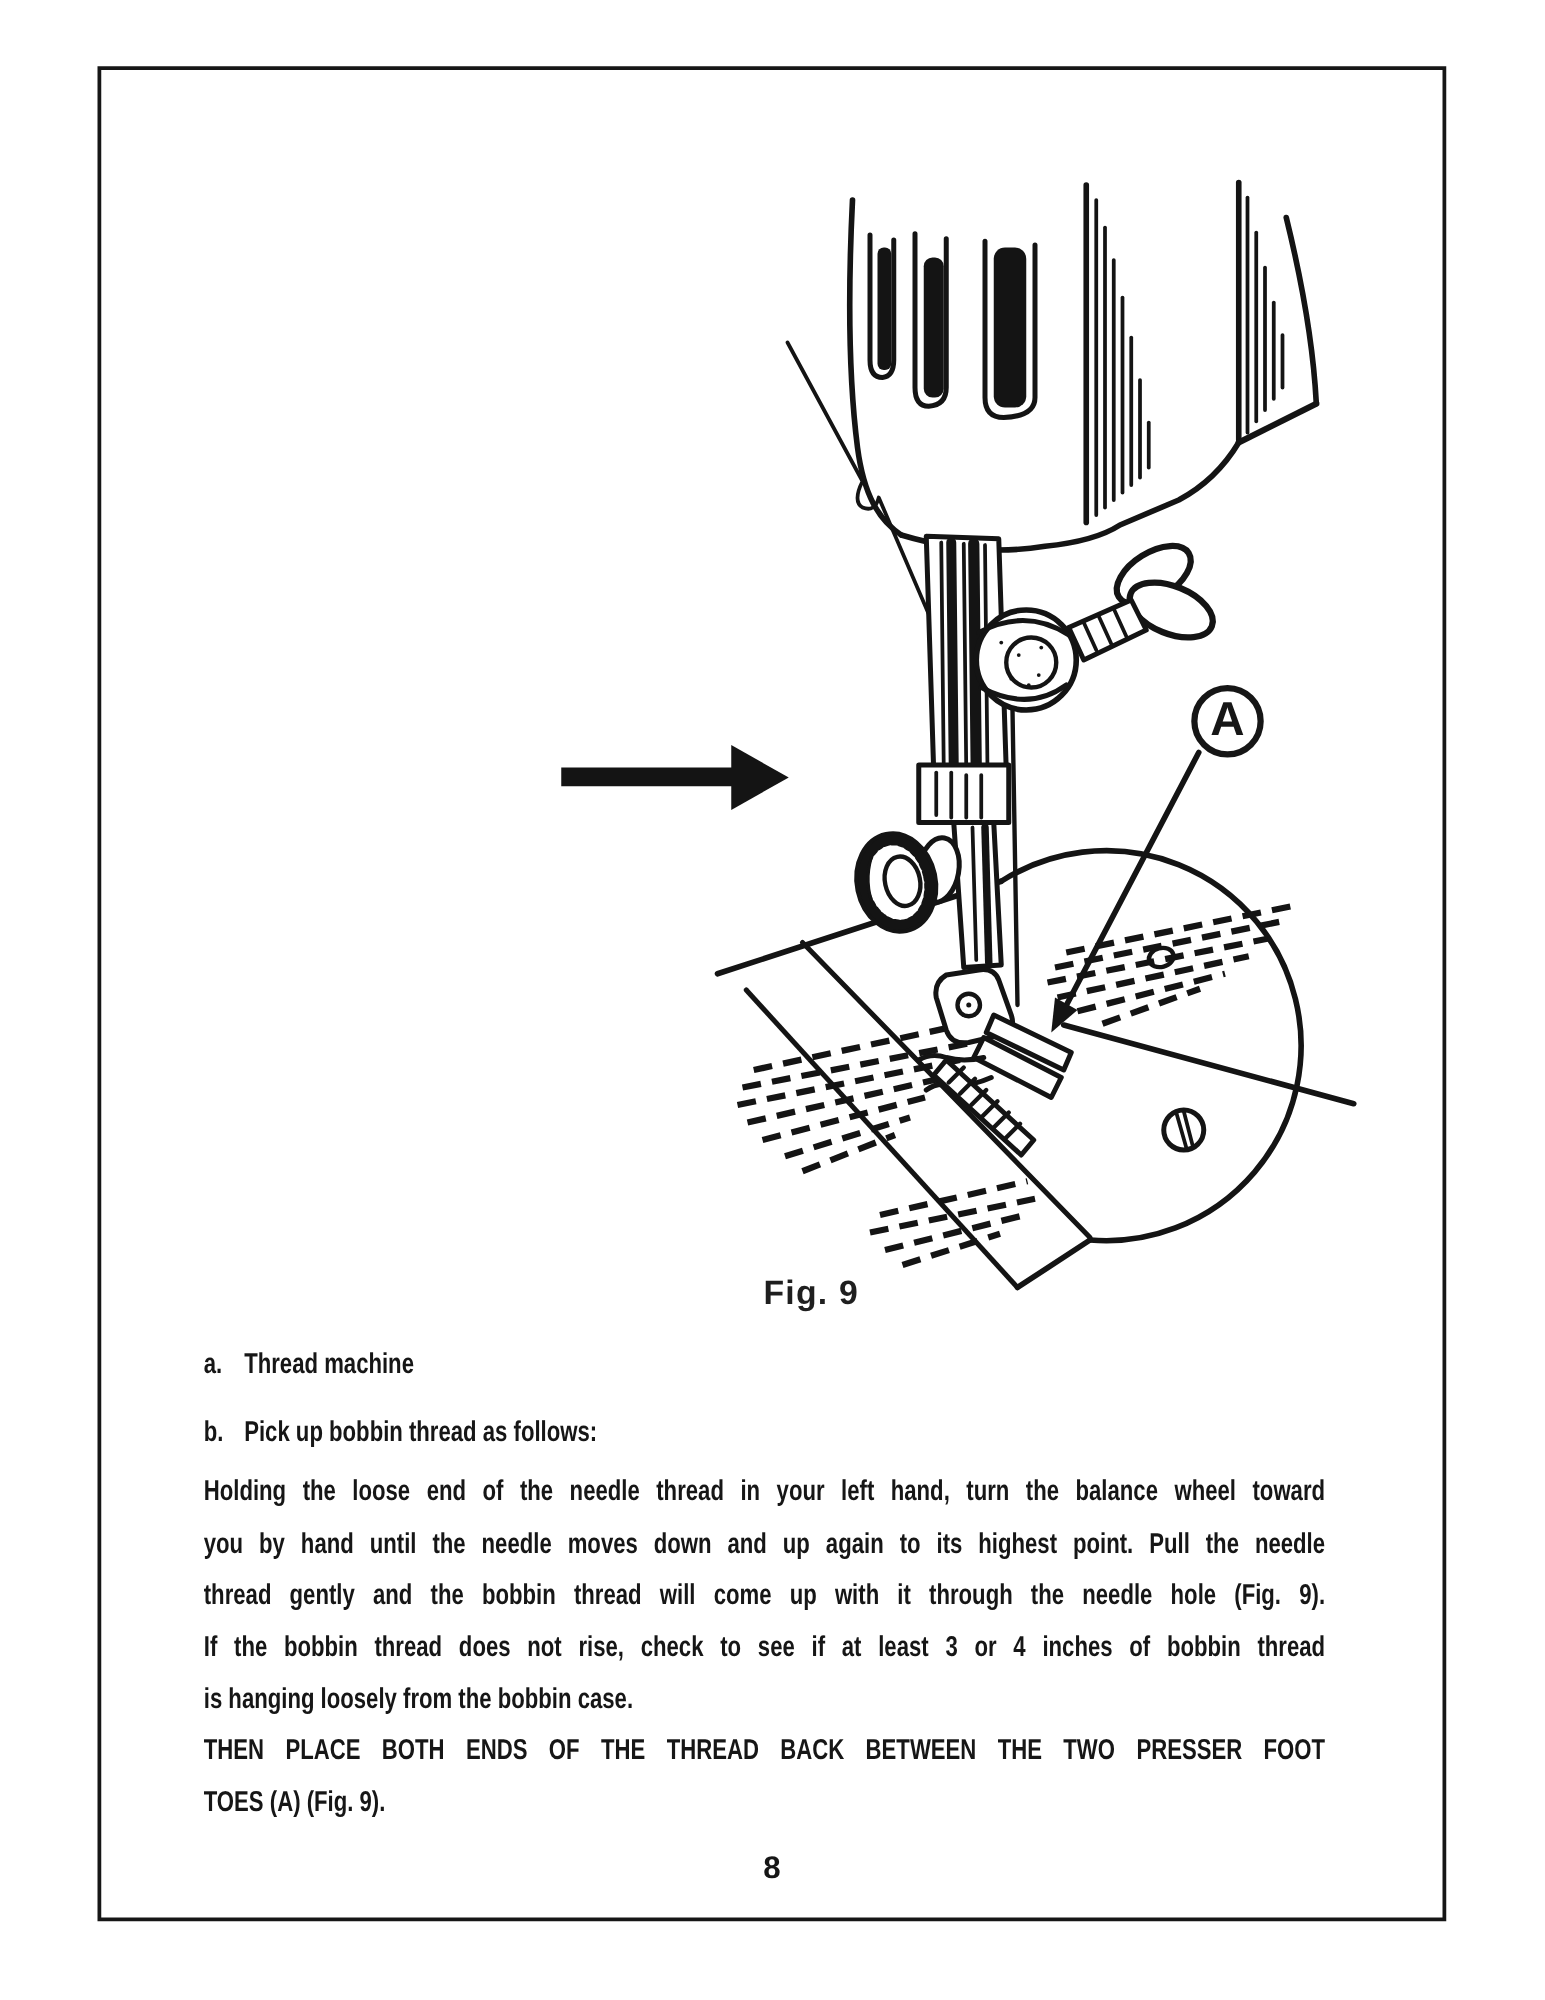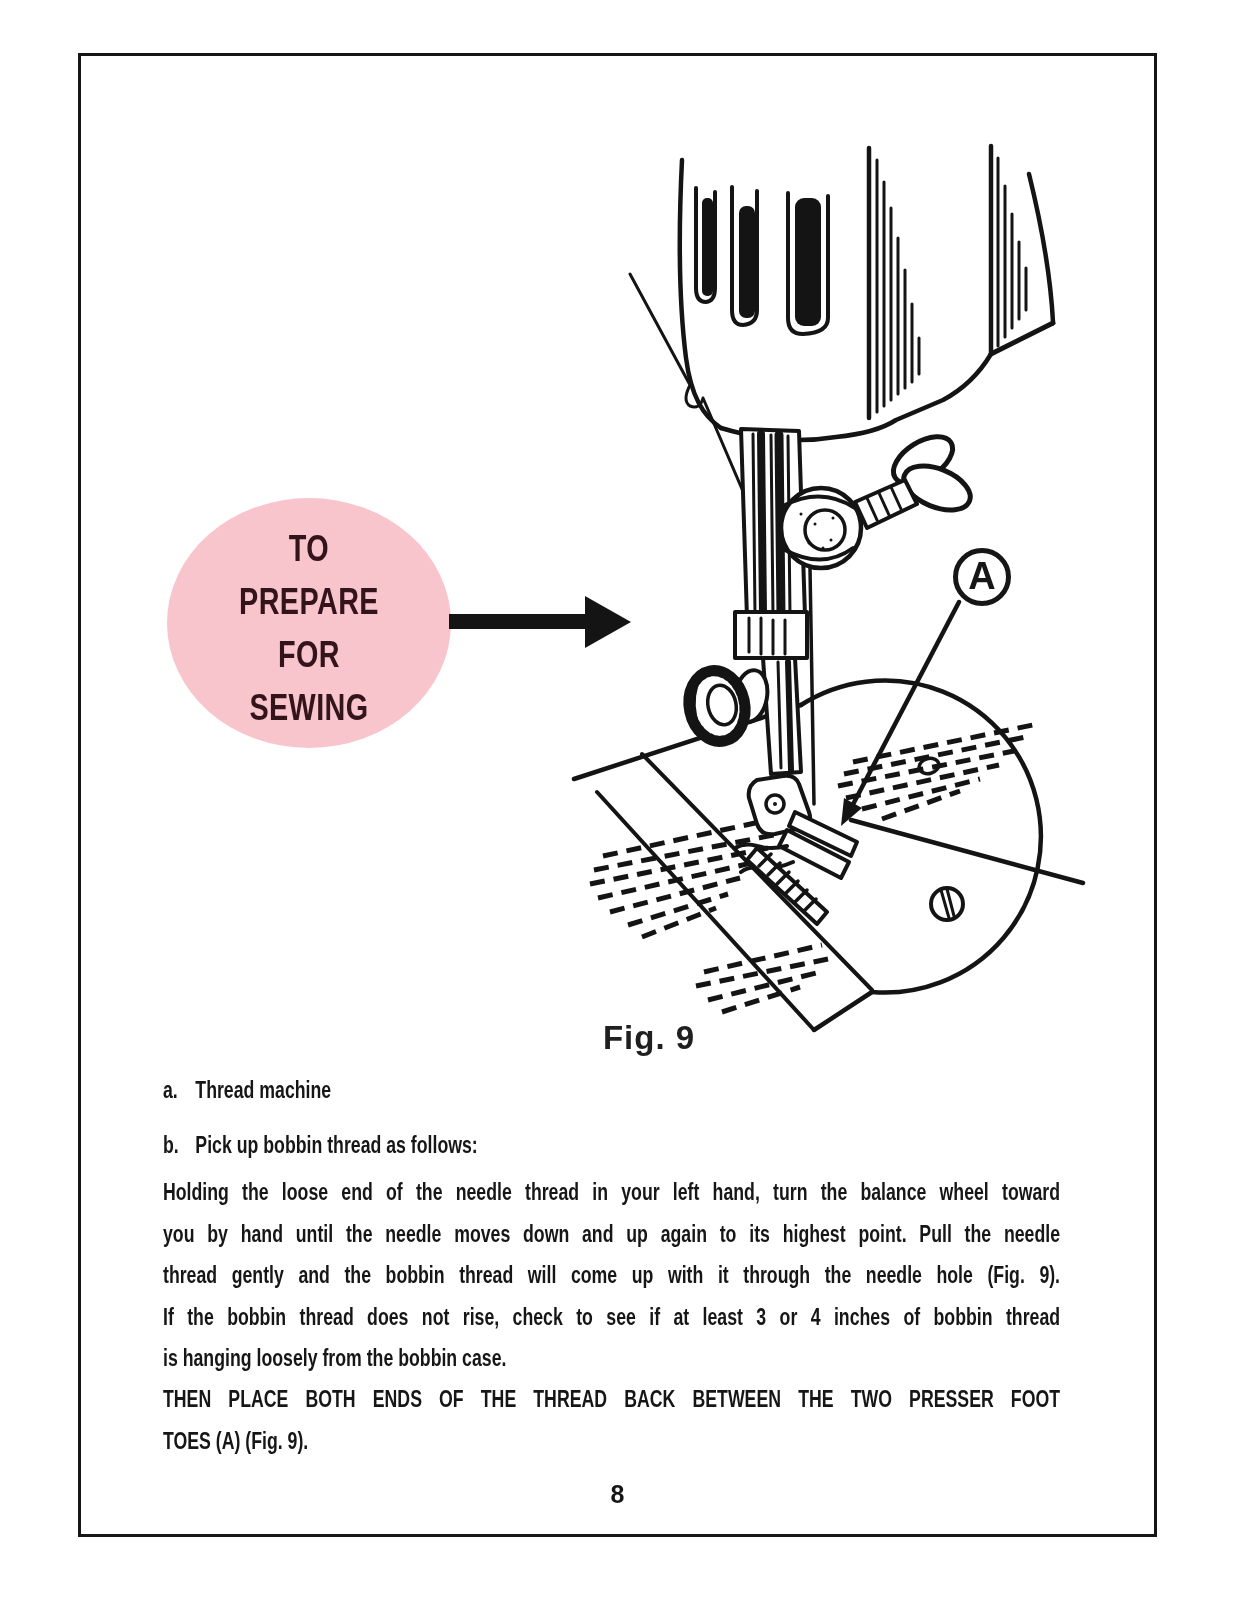--- a/index.html
+++ b/index.html
@@ -22,21 +22,21 @@
   
   svg.fig{left:0;top:0;width:1073px;height:1478px;z-index:2;pointer-events:none;}
   
   .callout{
     left:872px;top:492px;width:58px;height:58px;box-sizing:border-box;
     border:5px solid #161616;border-radius:50%;background:#fff;
     font-weight:bold;font-size:38px;line-height:46px;text-align:center;color:#161616;z-index:3;
   }
   .fig-caption{
     left:506px;top:963px;width:124px;text-align:center;
-    font-weight:bold;font-size:33px;letter-spacing:1px;color:#1f1f1f;z-index:3;
+    font-weight:bold;font-size:27px;letter-spacing:1px;color:#1f1f1f;z-index:3;
   }
   
   .cx{width:1165px;transform:scaleX(0.77);transform-origin:left top;}
   .txt{left:82px;color:#161616;font-weight:bold;z-index:3;}
   .item{font-size:23px;line-height:30px;}
   .item .marker{display:inline-block;width:42px;}
   .body-copy .jline{
     font-size:23px;line-height:41.5px;height:41.5px;
     text-align:justify;text-align-last:justify;white-space:normal;
   }
@@ -48,28 +48,20 @@
   .page-num{
     left:0;top:1424px;width:1073px;text-align:center;
     font-weight:bold;font-size:25px;color:#161616;z-index:3;
   }
 </style>
 </head>
 <body>
 
 <div class="page">
 
-  <div class="abs badge">
-    <div class="badge-text">
-      <div class="badge-line">TO</div>
-      <div class="badge-line">PREPARE</div>
-      <div class="badge-line">FOR</div>
-      <div class="badge-line">SEWING</div>
-    </div>
-  </div>
 
   <svg class="abs fig" viewBox="0 0 1073 1478">
     <g stroke="#141414" fill="none" stroke-linecap="round" stroke-linejoin="round">
 
       <g stroke="none" fill="#141414">
         <rect x="368" y="558" width="140" height="15"></rect>
         <polygon points="504,540 504,592 550,566"></polygon>
       </g>
 
       <g stroke-width="4.5">

